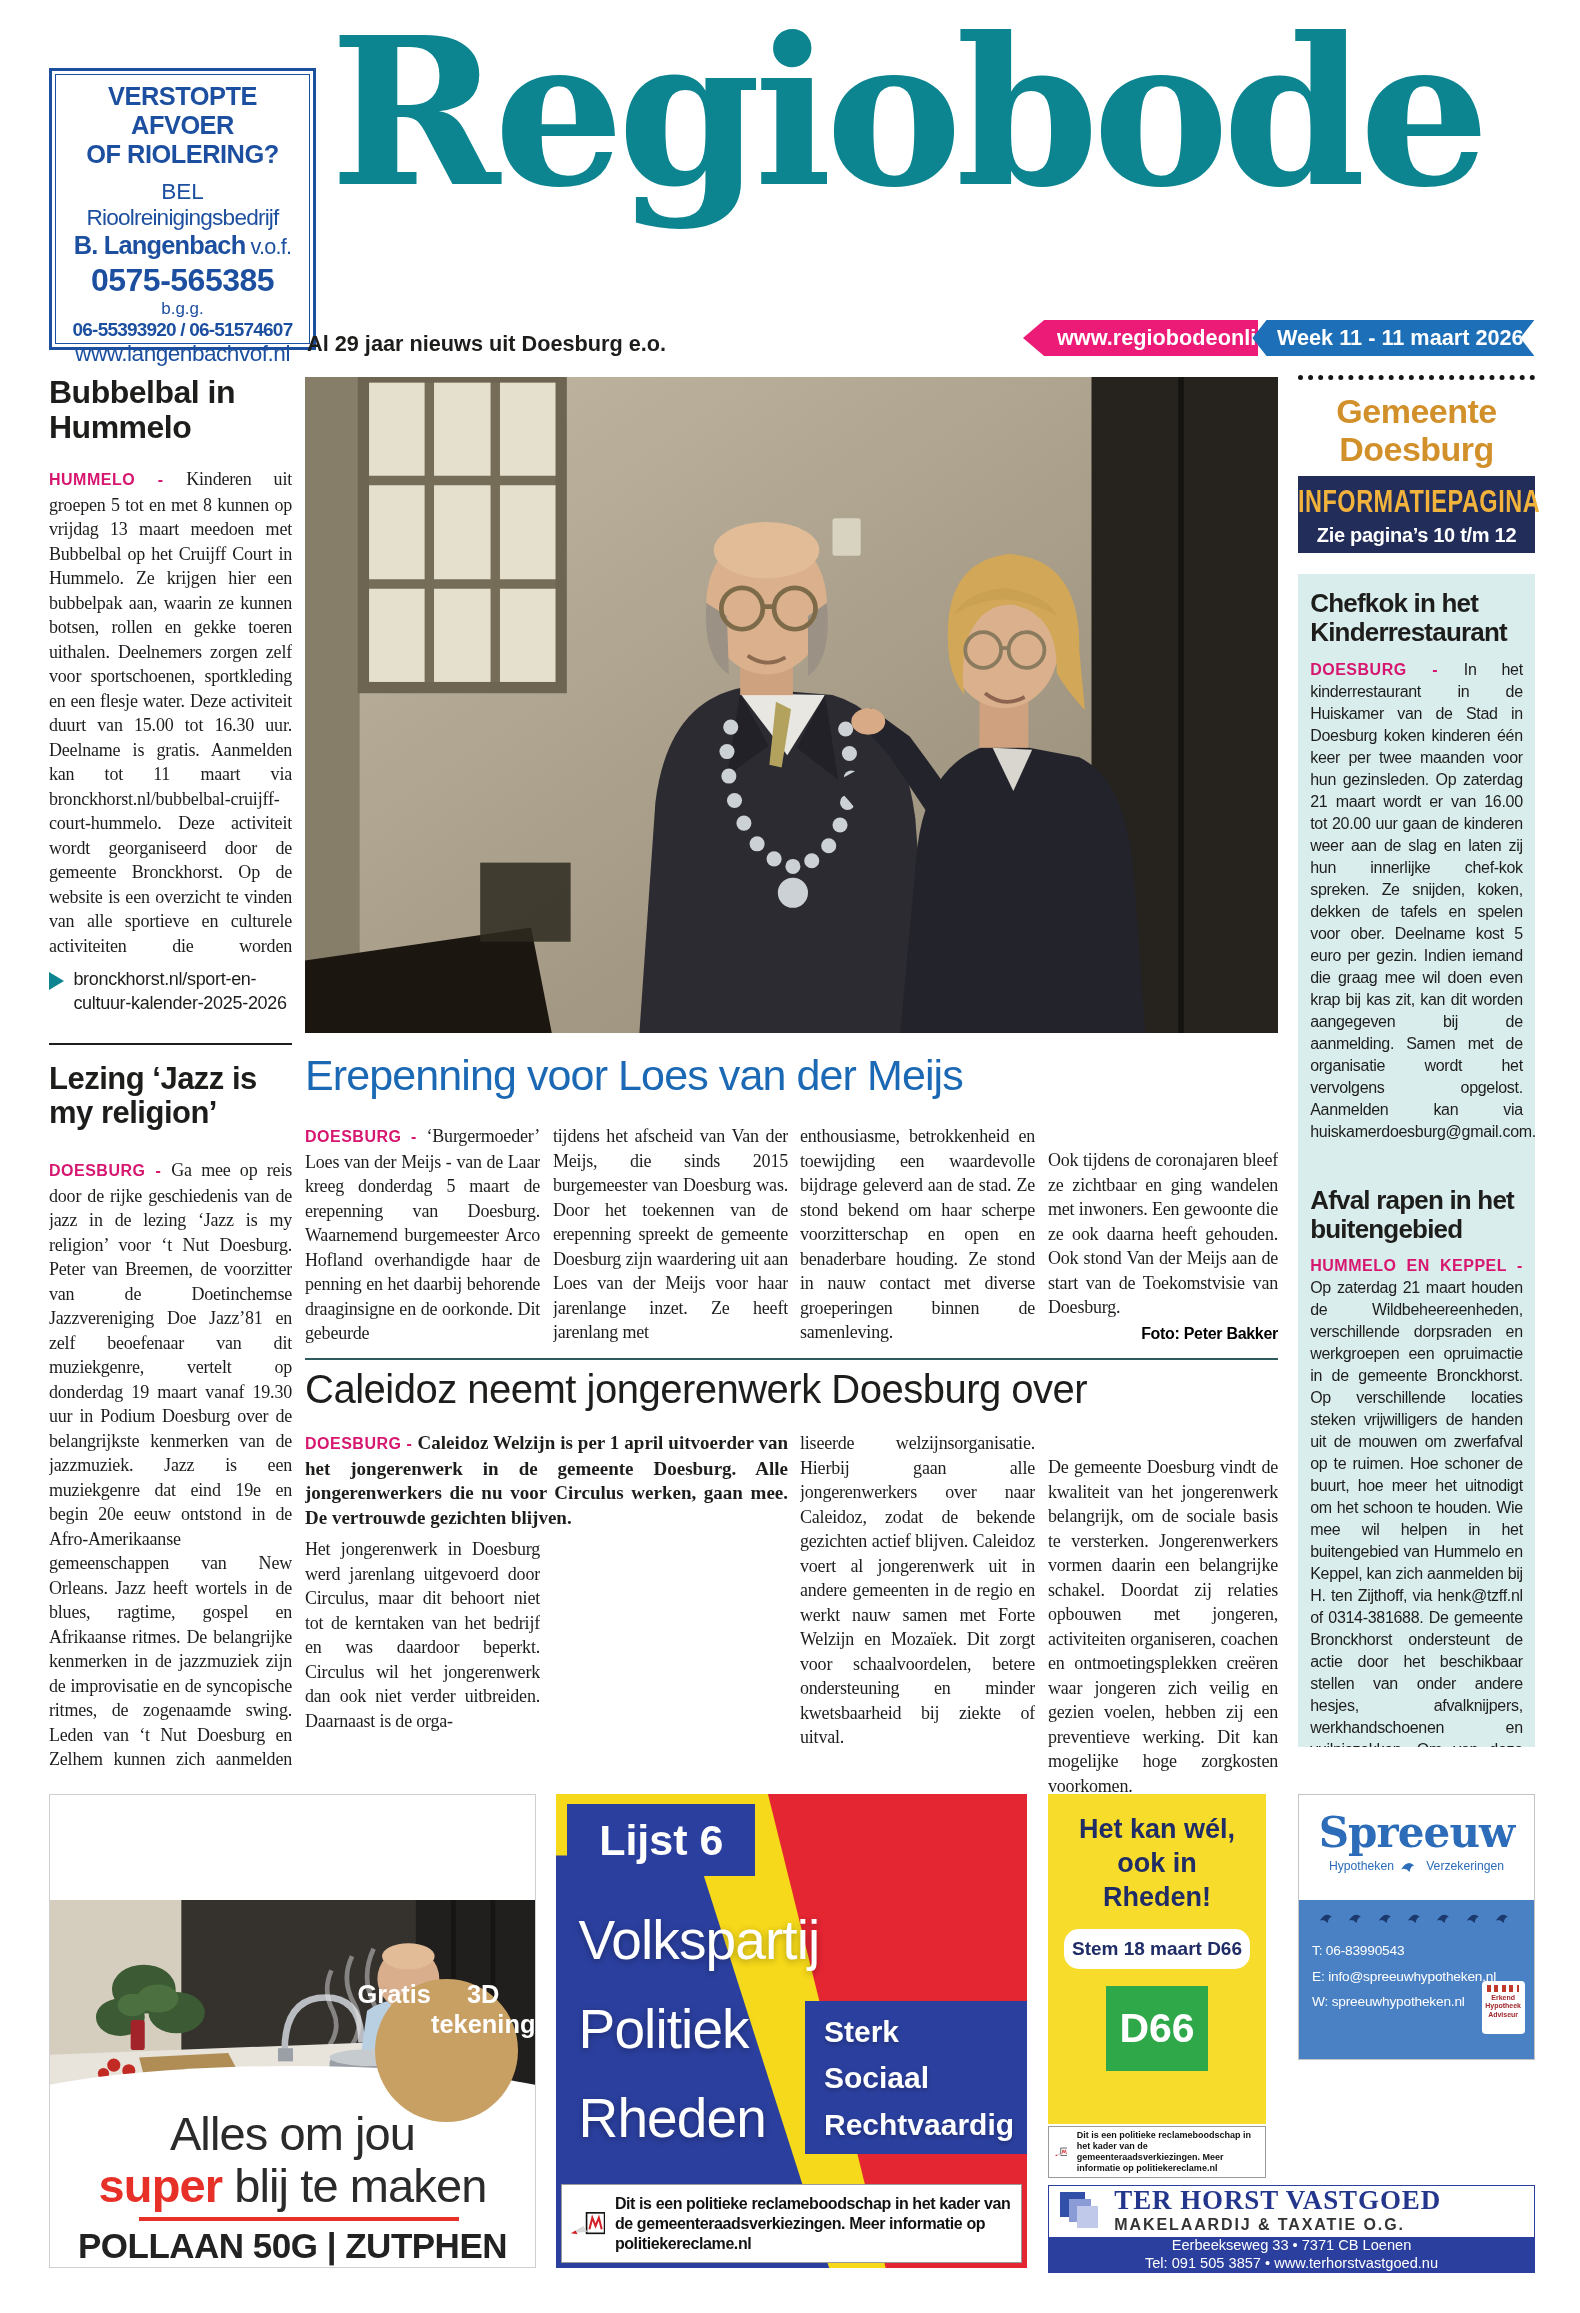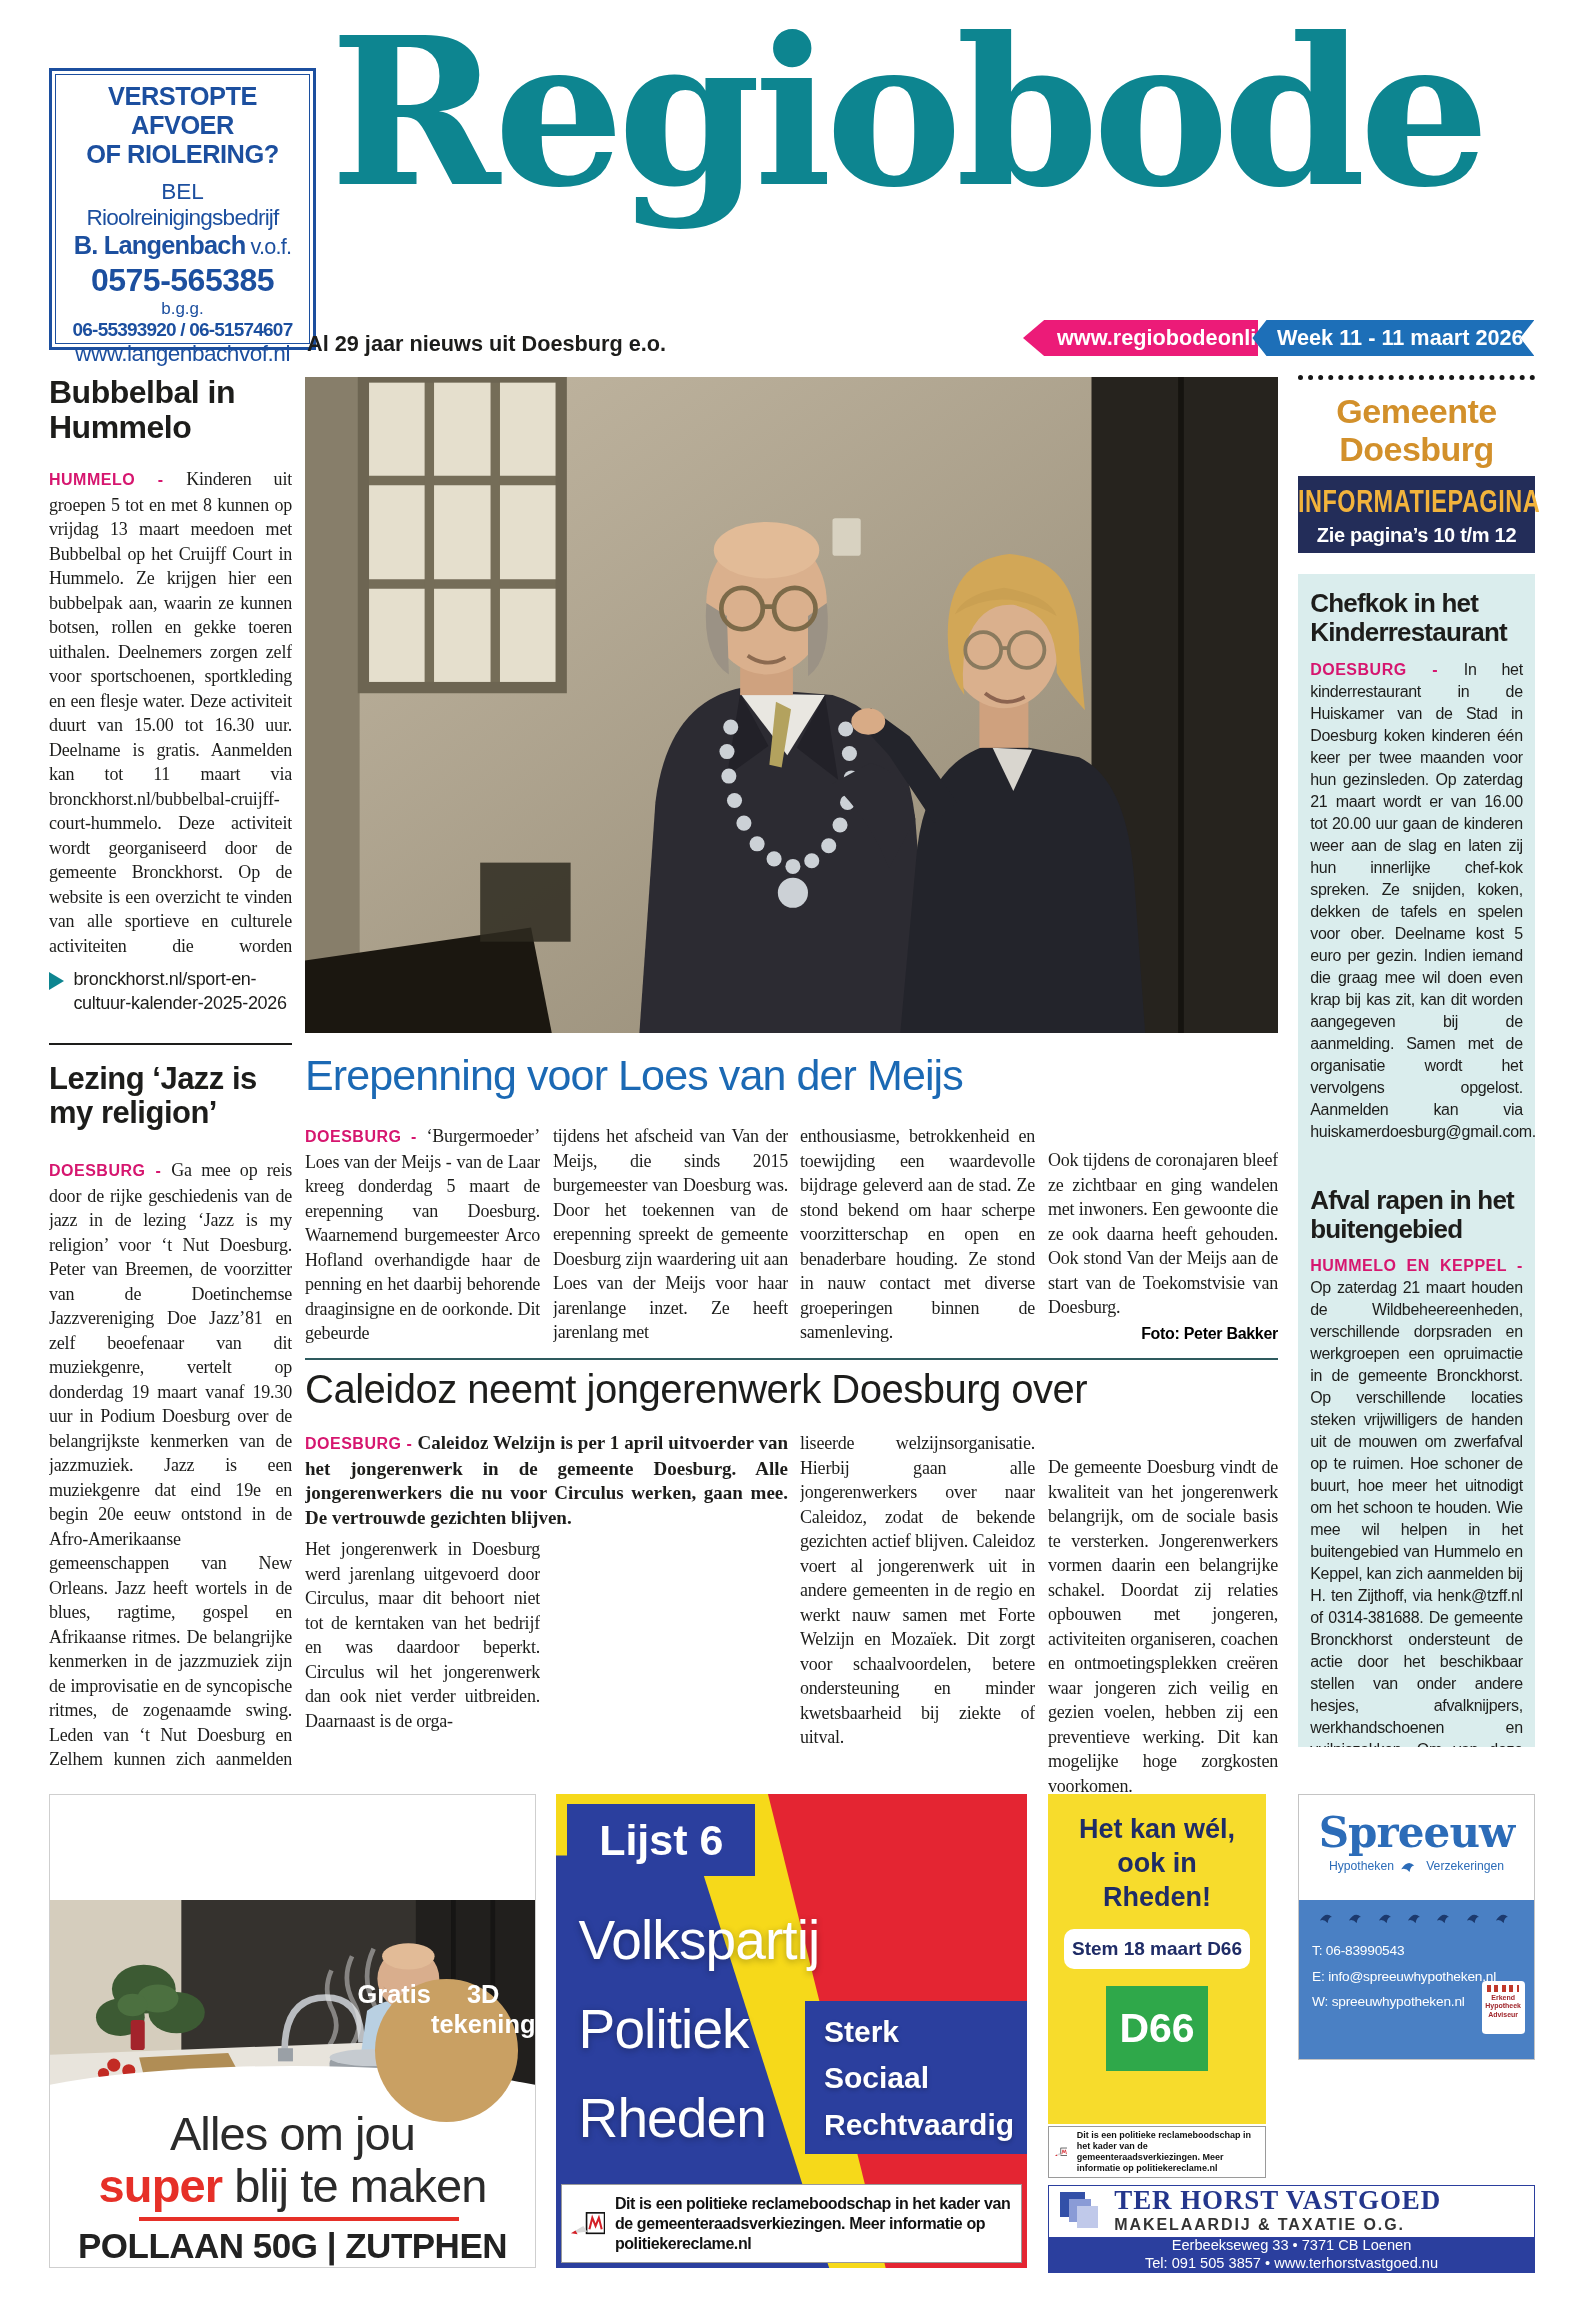--- a/index.html
+++ b/index.html
@@ -127,21 +127,21 @@
     color:#fff; font-weight:bold; font-size:30px; line-height:1.55; padding:7.5px 0 0 19px;
     text-shadow:0 1.9px 4.7px rgba(0,0,0,0.25); }
   .pol-disc { position:absolute; background:#fff; border:0.9px solid #9a9a9a; display:flex;
     align-items:center; gap:9.4px; }
   .l6-disc { left:4.7px; top:390px; width:461px; height:79px; padding:5.6px 9.4px; }
   .l6-disc .dtxt { font-weight:bold; font-size:16px; line-height:1.25; color:#111; letter-spacing:-0.4px; }
 
   
   .ad-d66 { left:1048px; top:1794px; width:218px; height:330px; background:#f7dc2c; text-align:center; }
   .d66-head { margin:19px auto 0; width:179px; color:#1f2c66; font-weight:bold; font-size:27px; line-height:1.25; }
-  .d66-pill { margin:15px auto 10px; width:186px; height:40px; background:#fff; border-radius:10px;
+  .d66-pill { margin:15px auto 10px; width:186px; height:40px; background:#fff; border-radius:15px;
     color:#1f2c66; font-weight:bold; font-size:19px; display:flex; align-items:center; justify-content:center; }
   .d66-logo { margin:17px auto 0; width:102px; height:85px; background:#2fa84a; color:#fff;
     font-weight:bold; font-size:41px; display:flex; align-items:center; justify-content:center; }
   .d66-disc { left:1048px; top:2126px; width:218px; height:52px; padding:2.8px 5.6px; }
   .d66-disc .dtxt { font-weight:bold; font-size:9px; line-height:1.25; color:#111; text-align:left; }
 
   
   .ad-spr { left:1298px; top:1794px; width:237px; height:266px; background:#fff; border:0.9px solid #c4c4c4; }
   .spr-brand { text-align:center; margin-top:13px; color:#2c6cb8; font-family:"DejaVu Serif", serif;
     font-weight:bold; font-size:42px; letter-spacing:-0.9px; }

